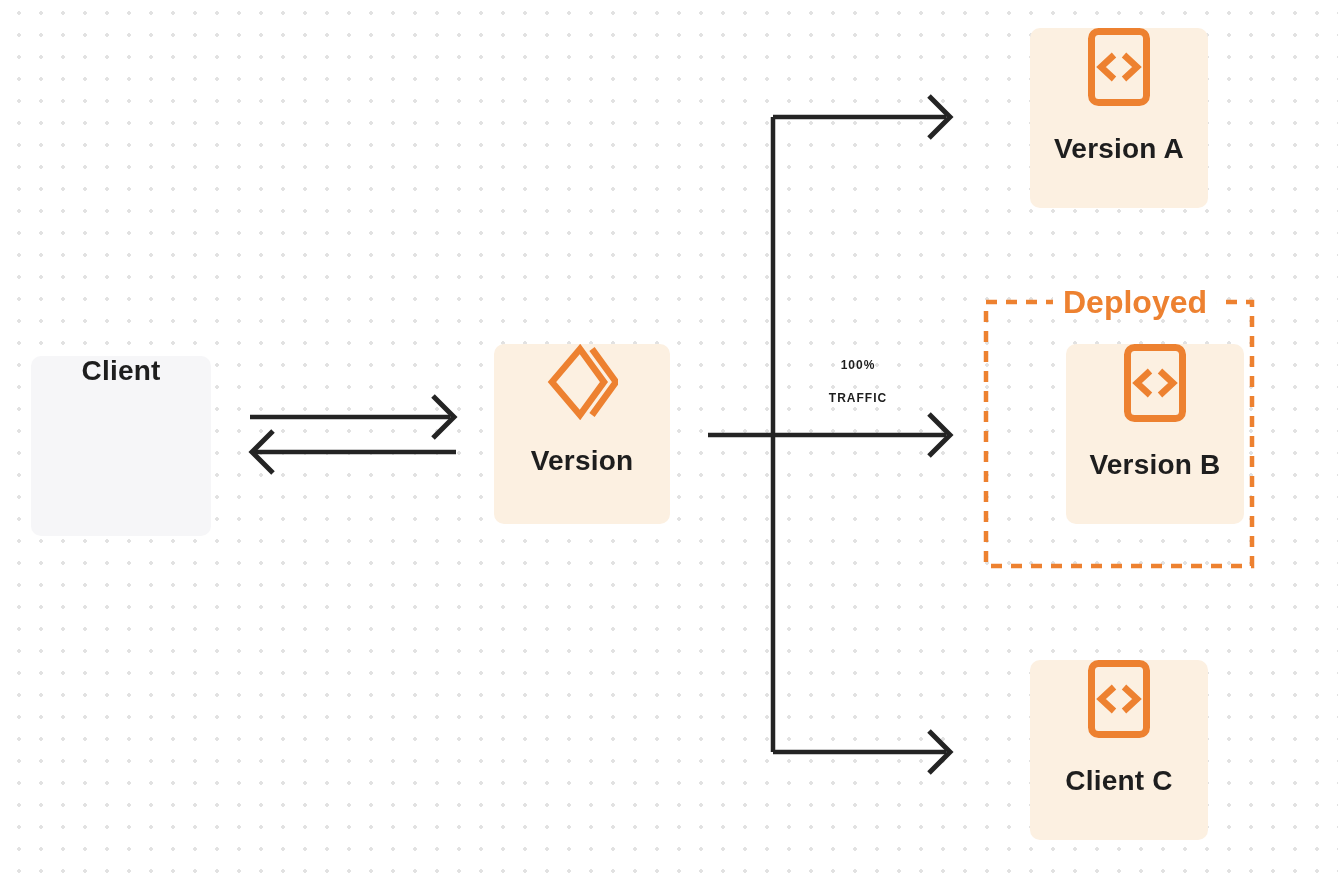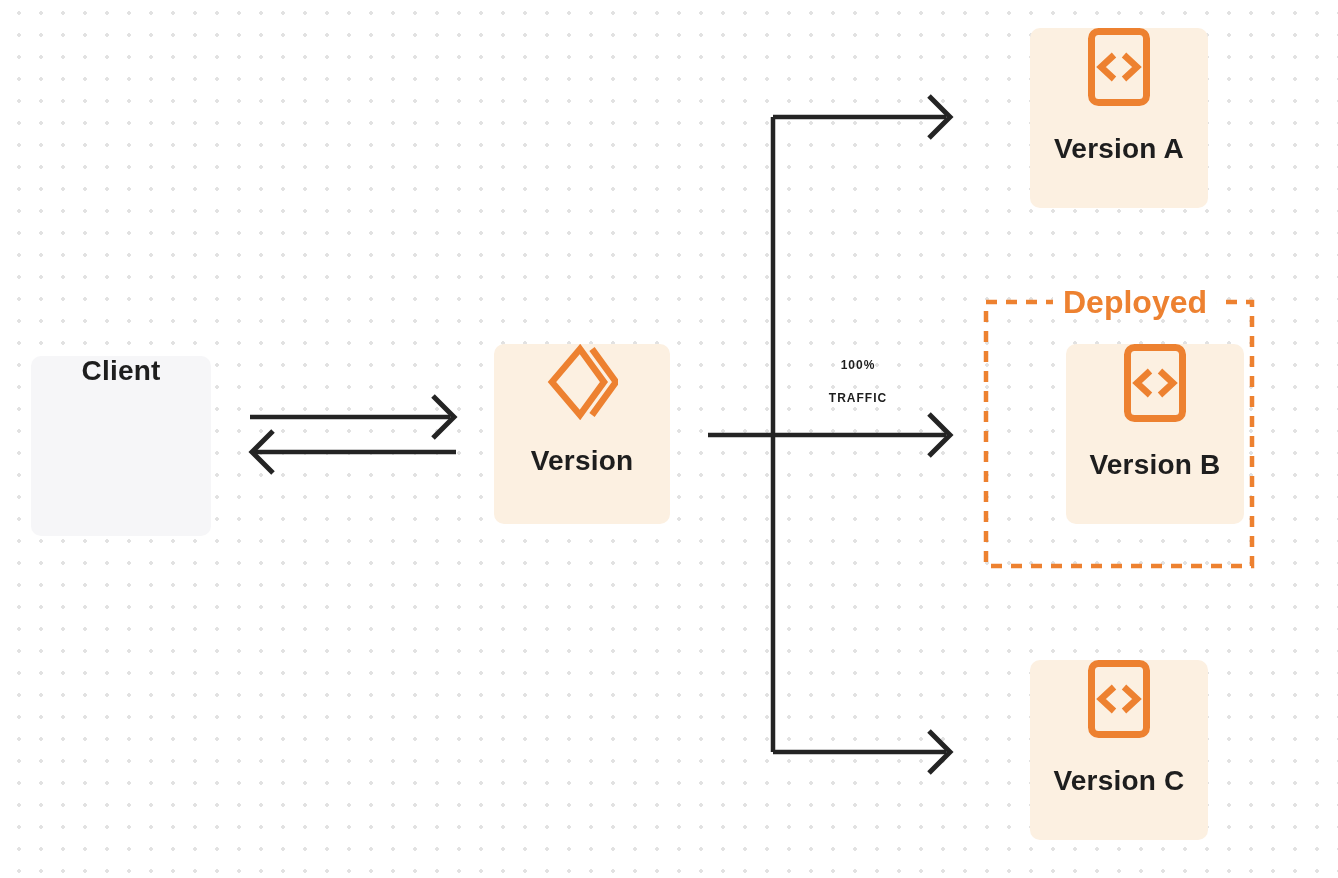--- a/index.html
+++ b/index.html
@@ -104,21 +104,21 @@
   </div>
 
   <div class="node node-version version-c">
     <span>
       <svg width="62" height="78" viewBox="0 0 62 78" fill="none">
         <rect x="3.5" y="3.5" width="55" height="71" rx="7" stroke="#ED8130" stroke-width="7"></rect>
         <path d="M26 27 L13 39 L26 51" stroke="#ED8130" stroke-width="6.5" stroke-linejoin="miter"></path>
         <path d="M36 27 L49 39 L36 51" stroke="#ED8130" stroke-width="6.5" stroke-linejoin="miter"></path>
       </svg>
     </span>
-    <span class="node-label">Version C</span>
+    <span class="node-label">Client C</span>
   </div>
 
   <div class="traffic-label">
     <div>100%</div>
     <div>TRAFFIC</div>
   </div>
 
   <div class="deployed-label">Deployed</div>
 
 </div>

